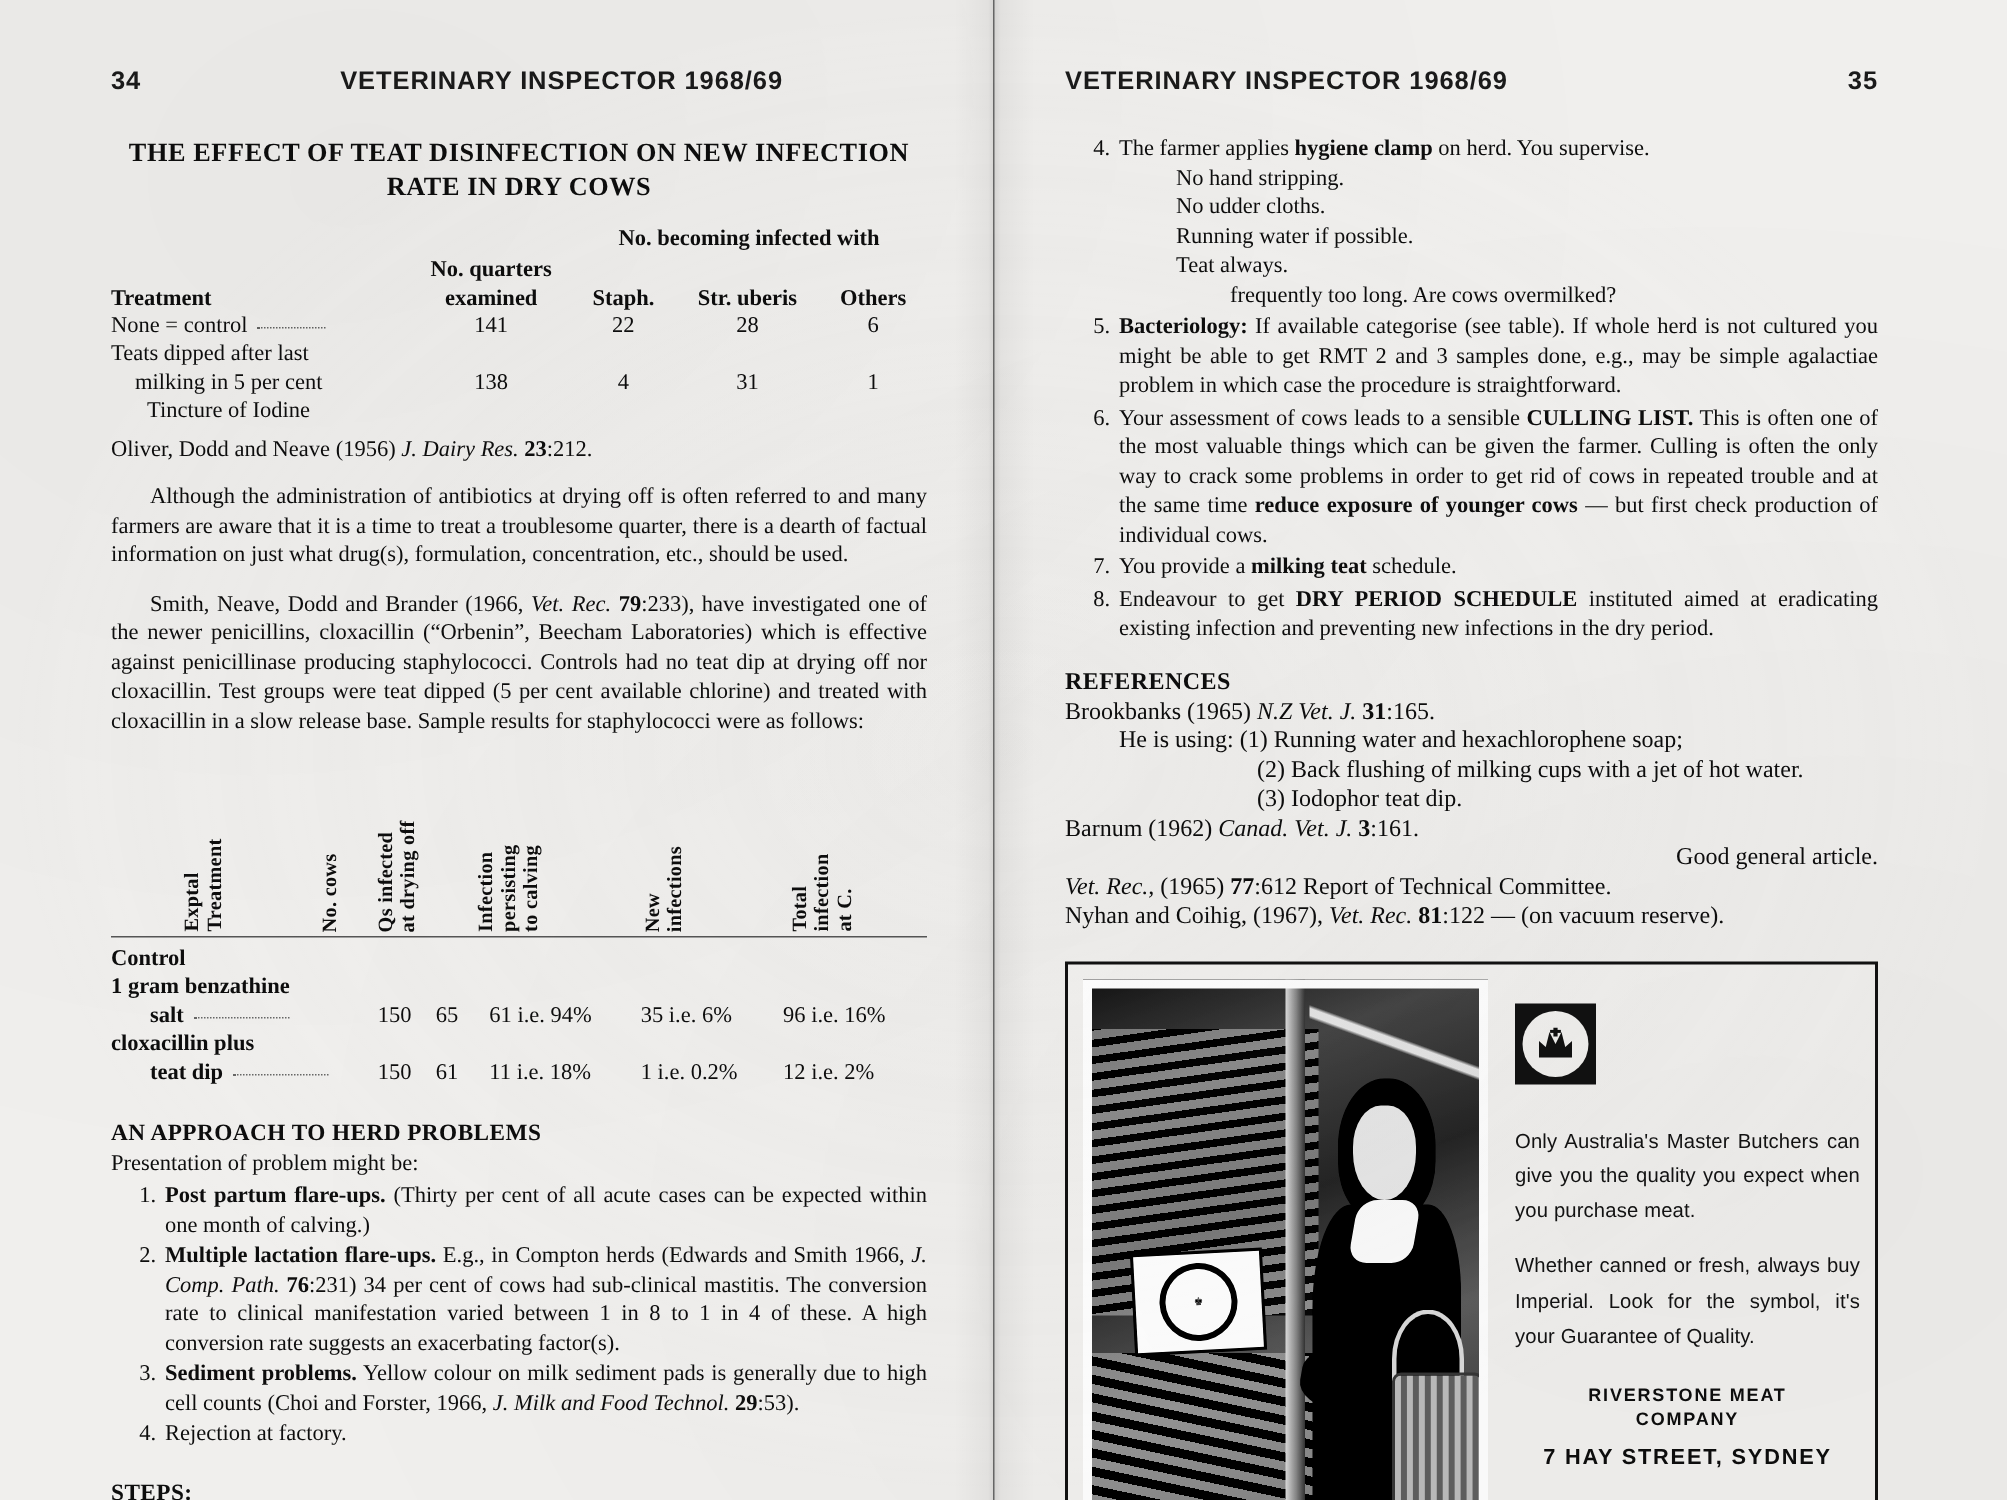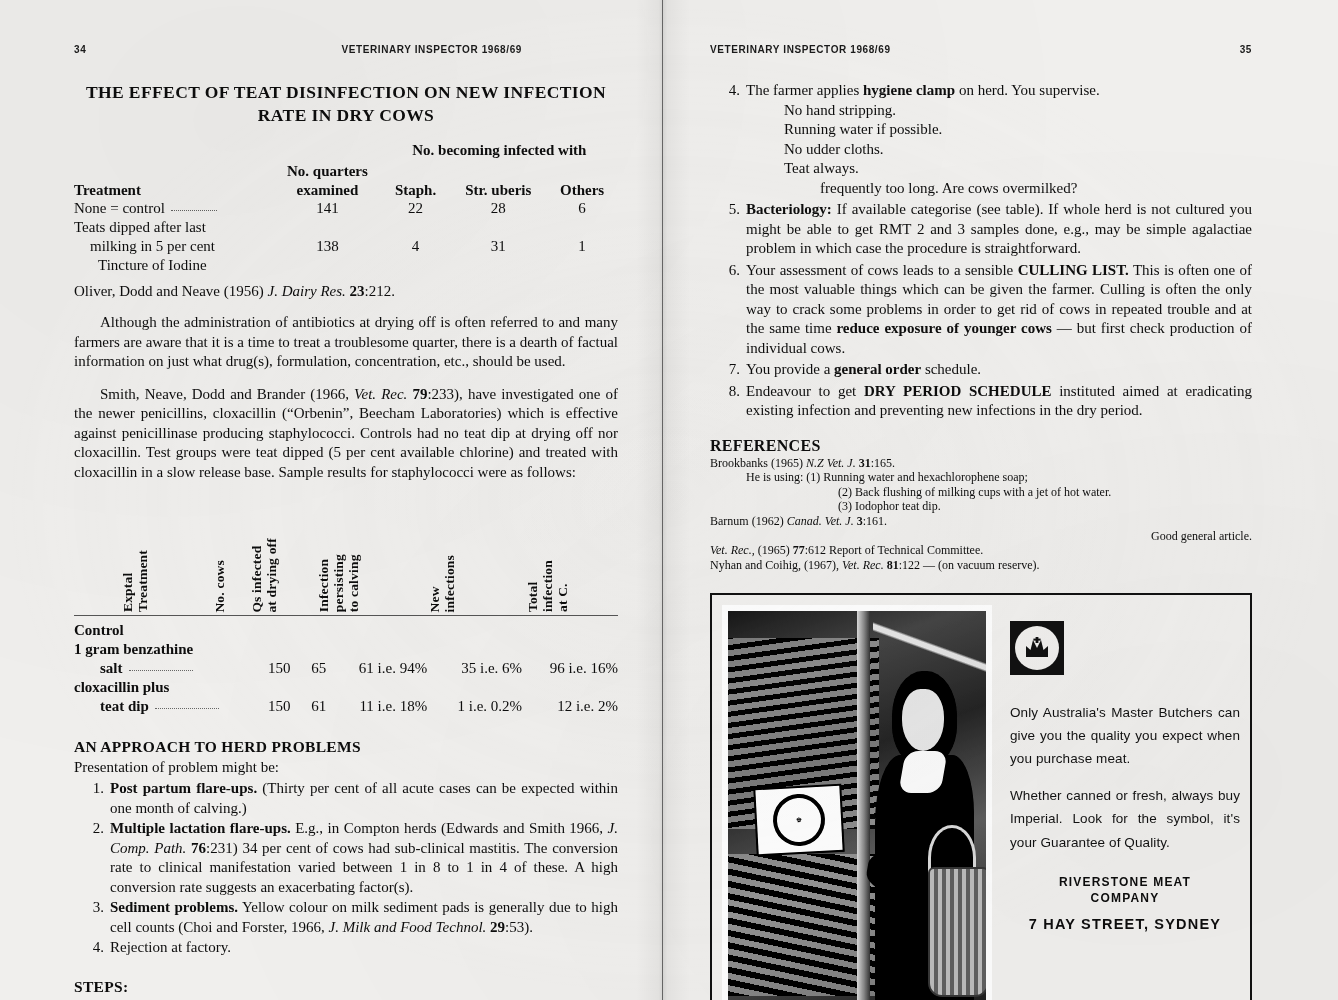--- a/index.html
+++ b/index.html
@@ -32,21 +32,21 @@
   }
   .gutter-shade{
     position:absolute;left:636px;top:0;width:54px;height:1000px;z-index:19;
     background:linear-gradient(to right, rgba(0,0,0,0) 0%, rgba(0,0,0,.045) 42%, rgba(0,0,0,.10) 50%, rgba(0,0,0,.045) 58%, rgba(0,0,0,0) 100%);
     pointer-events:none;
   }
 
   .running-head{
     display:flex;align-items:baseline;
     font-family:"Liberation Sans", sans-serif;
-    font-weight:bold;font-size:10px;letter-spacing:.6px;
+    font-weight:bold;font-size:17px;letter-spacing:.6px;
     color:#1a1a1a;margin-bottom:26px;
   }
   .rh-left .folio{margin-right:auto;}
   .rh-left .title{margin-right:96px;}
   .rh-right .title{margin-right:auto;}
 
   h1.article-title{
     font-family:"Liberation Serif", serif;
     font-weight:bold;font-size:17.5px;line-height:1.32;
     text-align:center;letter-spacing:.4px;
@@ -88,21 +88,21 @@
   .vh-exptal{margin-left:44px;}
   .vh-nocows{margin-left:62px;}
   .vh-qs{margin-left:22px;}
   .vh-inf{margin-left:36px;}
   .vh-new{margin-left:66px;}
   .vh-tot{margin-left:68px;}
   .t2-rule{border-top:1.4px solid #3a3a3a;margin:3px 0 5px 0;opacity:.85;}
   .t2 {width:100%;border-collapse:collapse;font-size:15px;line-height:1.26;}
   .t2 td{padding:0;vertical-align:bottom;}
   .t2 .lbl{width:200px;font-weight:bold;}
-  .t2 .n{text-align:right;}
+  .t2 .n{text-align:left;}
   .t2 .w1{width:42px;}
   .t2 .w2{width:40px;}
   .t2 .w3{width:116px;}
   .t2 .w4{width:108px;}
   .t2 .w5{width:110px;}
   .t2 .ind{padding-left:26px;}
   .leader2{display:inline-block;border-bottom:1.5px dotted #333;width:64px;margin-left:6px;vertical-align:2px;opacity:.72;}
 
   h2.section{
     font-family:"Liberation Serif", serif;
@@ -124,21 +124,21 @@
   ol.num.tight>li{margin-top:2px;}
 
   .subline{display:block;padding-left:38px;line-height:1.30;}
   .subline.deep{padding-left:74px;}
 
   
   h2.refs{
     font-family:"Liberation Serif", serif;
     font-weight:bold;font-size:16px;margin:16px 0 1px 0;letter-spacing:.3px;
   }
-  .ref{font-size:12px;line-height:1.22;}
+  .ref{font-size:16px;line-height:1.22;}
   .ref .in1{display:block;padding-left:36px;}
   .ref .in2{display:block;padding-left:128px;}
   .ref .in3{display:block;padding-left:32px;text-align:right;}
 
   
   .ad{
     margin-top:20px;border:2.5px solid #111;
     padding:10px;display:flex;gap:14px;
     background:#f2f1ef;height:440px;box-sizing:border-box;
   }
@@ -351,33 +351,33 @@
 
     <div class="running-head rh-right">
       <span class="title">VETERINARY INSPECTOR 1968/69</span>
       <span class="folio">35</span>
     </div>
 
     <ol class="num tight">
       <li>
         <span class="mk">4.</span><span>The farmer applies </span><b>hygiene clamp</b><span> on herd. You supervise.</span>
         <span class="subline">No hand stripping.</span>
+        <span class="subline">No udder cloths.</span>
         <span class="subline">Running water if possible.</span>
-        <span class="subline">No udder cloths.</span>
         <span class="subline">Teat always.</span>
         <span class="subline deep">frequently too long. Are cows overmilked?</span>
       </li>
       <li>
         <span class="mk">5.</span><b>Bacteriology:</b><span> If available categorise (see table). If whole herd is not cultured you might be able to get RMT 2 and 3 samples done, e.g., may be simple agalactiae problem in which case the procedure is straightforward.</span>
       </li>
       <li>
         <span class="mk">6.</span><span>Your assessment of cows leads to a sensible </span><b>CULLING LIST.</b><span> This is often one of the most valuable things which can be given the farmer. Culling is often the only way to crack some problems in order to get rid of cows in repeated trouble and at the same time </span><b>reduce exposure of younger cows</b><span> — but first check production of individual cows.</span>
       </li>
       <li>
-        <span class="mk">7.</span><span>You provide a </span><b>general order</b><span> schedule.</span>
+        <span class="mk">7.</span><span>You provide a </span><b>milking teat</b><span> schedule.</span>
       </li>
       <li>
         <span class="mk">8.</span><span>Endeavour to get </span><b>DRY PERIOD SCHEDULE</b><span> instituted aimed at eradicating existing infection and preventing new infections in the dry period.</span>
       </li>
     </ol>
 
     <h2 class="refs">REFERENCES</h2>
     <div class="ref">
       <div><span>Brookbanks (1965) </span><i>N.Z Vet. J.</i><span> </span><b>31</b><span>:165.</span></div>
       <span class="in1">He is using:  (1) Running water and hexachlorophene soap;</span>

